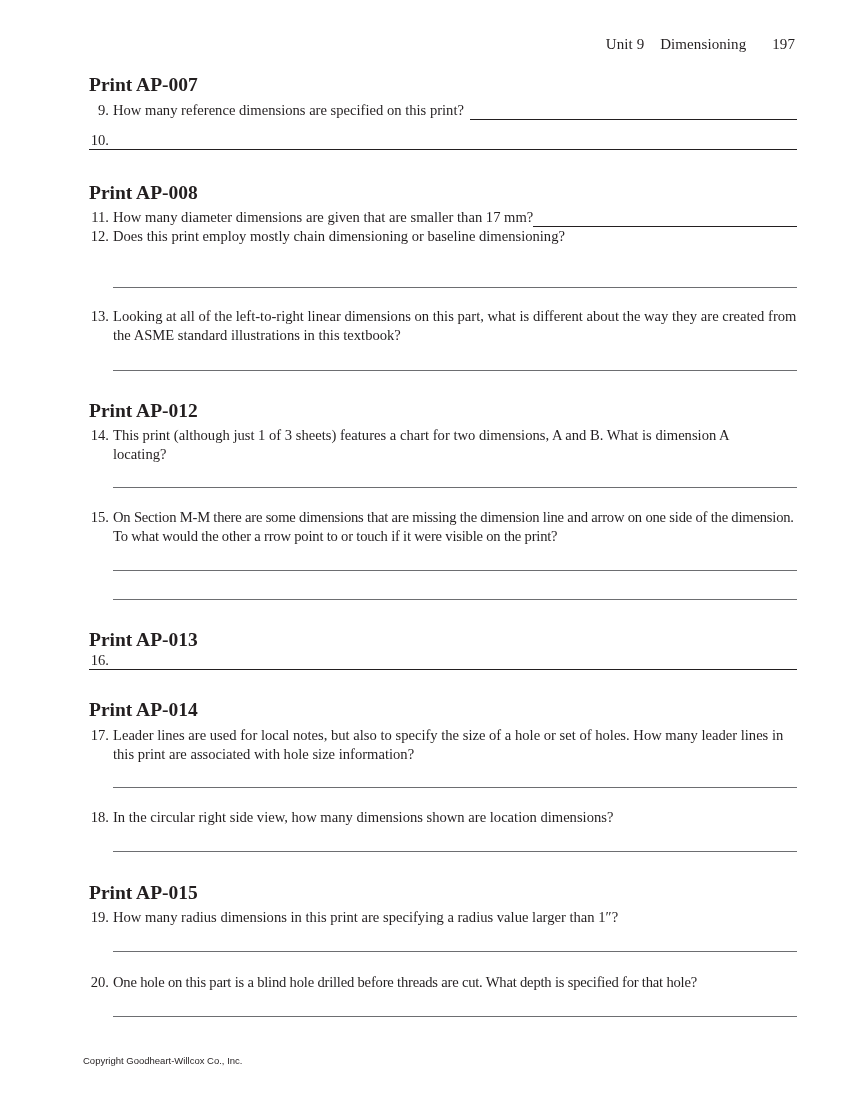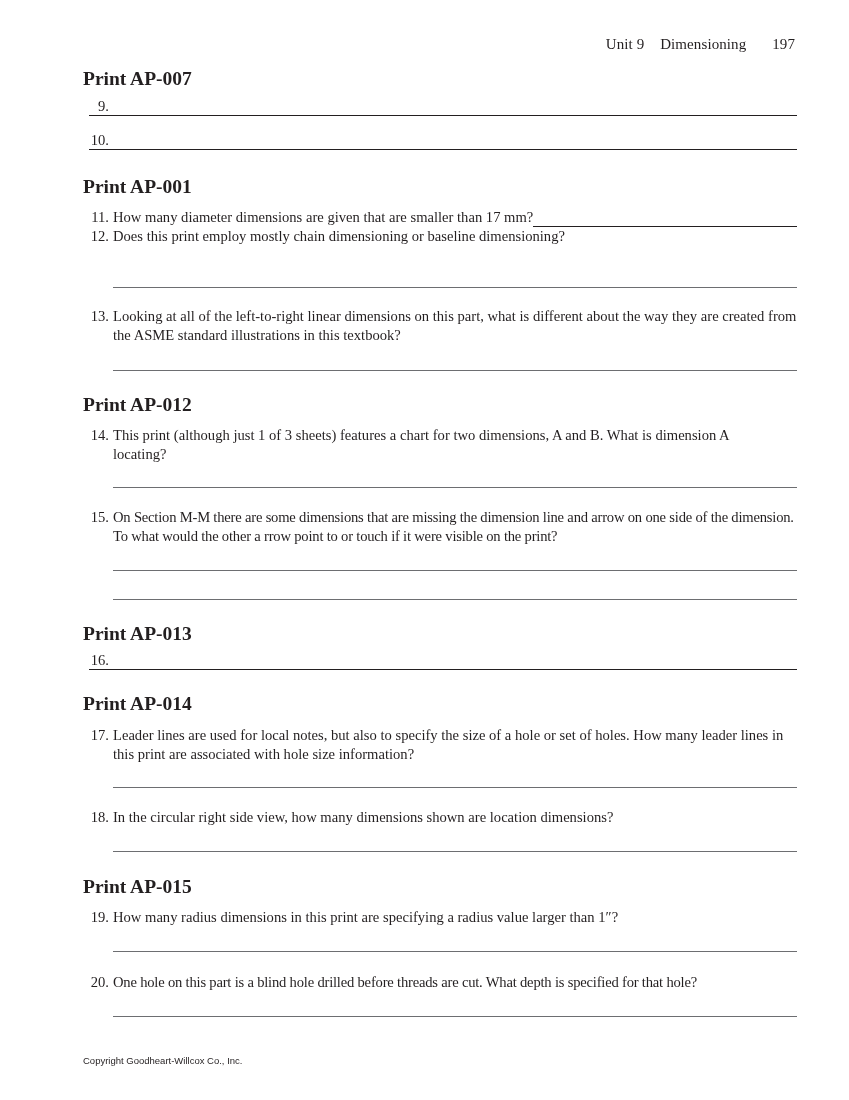--- a/index.html
+++ b/index.html
@@ -2,21 +2,21 @@
 <html><head>
   <meta charset="utf-8">
   <style>
     html, body { margin: 0; padding: 0; background: #ffffff; }
     body { width: 849px; height: 1100px; position: relative; overflow: hidden;
            font-family: "Liberation Serif", "DejaVu Serif", serif; color: #231f20; }
     .running-head { position: absolute; top: 36px; right: 54px; font-size: 15px; letter-spacing: 0.1px; }
     .running-head span { display: inline-block; }
     .running-head .unit { margin-right: 12px; }
     .running-head .title { margin-right: 22px; }
-    .section-title { position: absolute; left: 83px; font-weight: bold; font-size: 19.5px; margin: 0; }
+    .section-title { position: absolute; left: 83px; font-weight: bold; font-size: 19.5px; margin: 6px; }
     .q { position: absolute; left: 83px; width: 714px; font-size: 14.6px; line-height: 19px; }
     .q .num { position: absolute; left: 0; width: 26px; text-align: right; }
     .q .text { display: block; margin-left: 30px; }
     .inline-row { display: flex; align-items: flex-end; }
     .inline-row .text { flex: 0 0 auto; margin-left: 30px; white-space: nowrap; }
     .inline-row .blank { flex: 1 1 auto; border-bottom: 1px solid #231f20; margin-left: 6px; height: 14px; }
     .answer-line { position: absolute; left: 113px; width: 684px; border-bottom: 1px solid #6d6e71; height: 0; }
     .footer { position: absolute; left: 83px; top: 1055px; font-family: "Liberation Sans", "DejaVu Sans", sans-serif; font-size: 9.5px; color: #231f20; }
   </style>
 </head>
@@ -24,28 +24,29 @@
 
 <div class="running-head">
   <span class="unit">Unit 9</span>
   <span class="title">Dimensioning</span>
   <span class="page">197</span>
 </div>
 
 <h2 class="section-title" style="top:68px">Print AP-007</h2>
 <div class="q inline-row" style="top:101px">
   <span class="num">9.</span>
+  <span class="text">How many reference dimensions are specified on this print?</span>
   <span class="blank"></span>
 </div>
 <div class="q inline-row" style="top:135px">
   <span class="num">10.</span>
   <span class="blank"></span>
 </div>
 
-<h2 class="section-title" style="top:176px">Print AP-001</h2>
+<h2 class="section-title" style="top:176px">Print AP-008</h2>
 <div class="q inline-row" style="top:208px">
   <span class="num">11.</span>
   <span class="text">How many diameter dimensions are given that are smaller than 17 mm?</span>
   <span class="blank" style="margin-left:0"></span>
 </div>
 <div class="q" style="top:227px">
   <span class="num">12.</span>
   <span class="text">Does this print employ mostly chain dimensioning or baseline dimensioning?</span>
 </div>
 <div class="answer-line" style="top:287px"></div>

